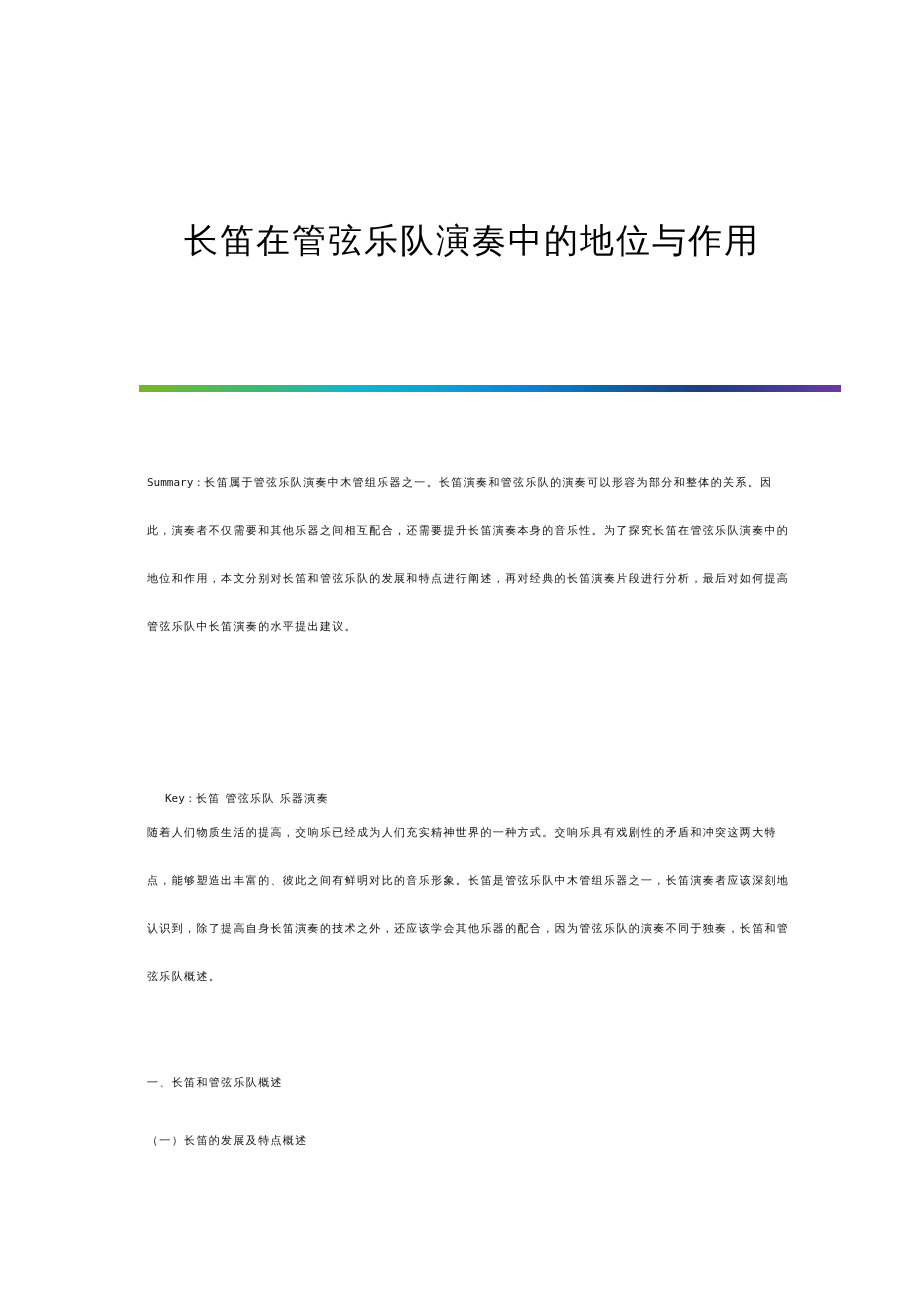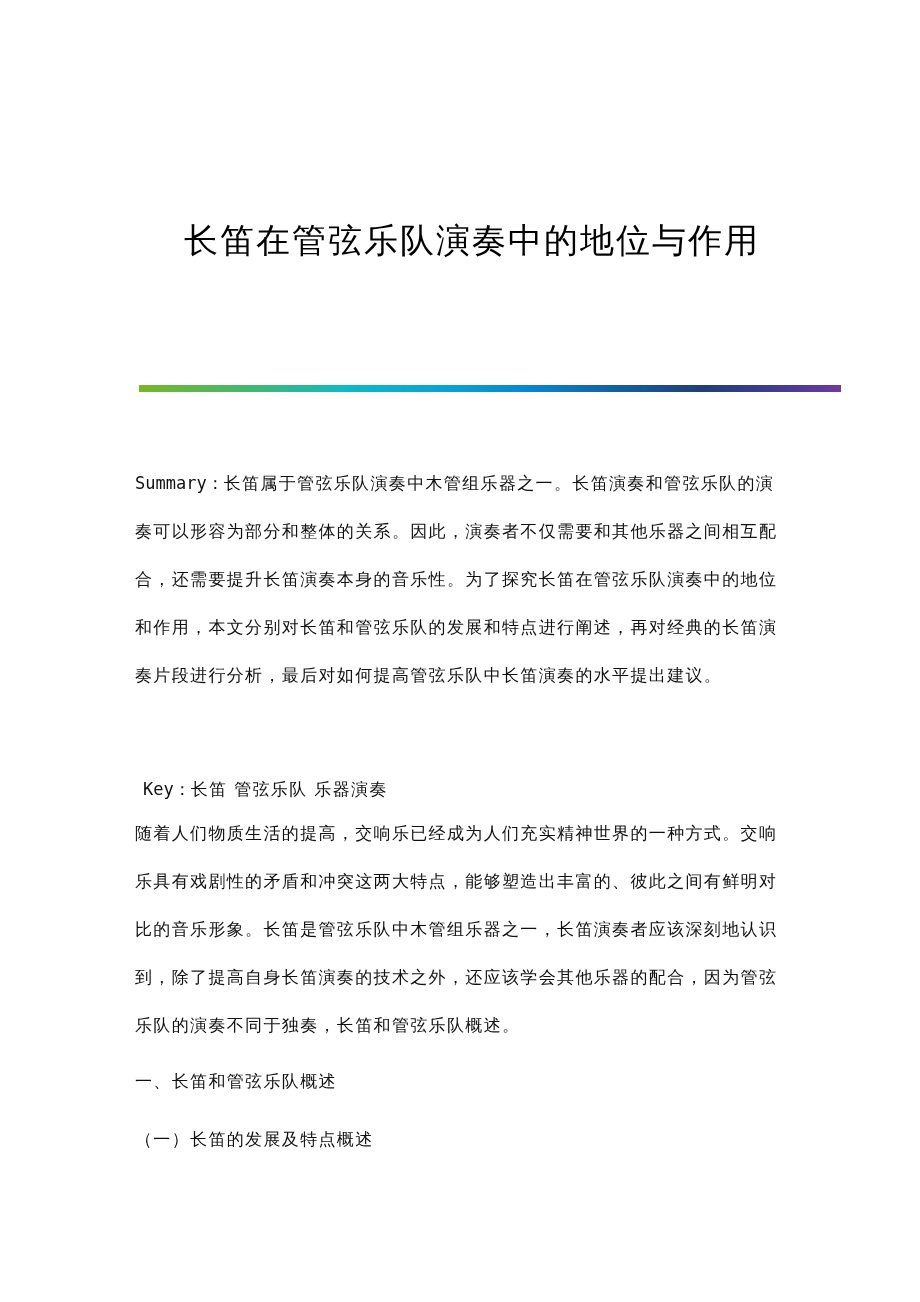--- a/index.html
+++ b/index.html
@@ -7,26 +7,26 @@
     .title {
       position: absolute; left: 12px; width: 920px; top: 214px;
       text-align: center; font-family: "DejaVu Serif", serif;
       font-size: 34px; letter-spacing: 2px; line-height: 52px; color: #000;
     }
     .rule {
       position: absolute; left: 139px; top: 385px; width: 702px; height: 7px;
       background: linear-gradient(90deg, #7ab52a 0%, #3bb87a 18%, #10b8c6 30%, #0a9fd0 45%, #0a86d0 55%, #1360a0 68%, #203e78 80%, #3f3c8c 90%, #6b3aa0 100%);
     }
     .text {
-      position: absolute; left: 135px; width: 650px;
-      font-size: 17px; color: #111;
+      position: absolute; left: 147px; width: 650px;
+      font-size: 11px; color: #111;
     }
     .para { line-height: 48px; letter-spacing: 1.35px; margin: 0; }
     .summary { top: 459px; }
-    .key { top: 757px; line-height: 48px; margin: 8px; letter-spacing: 1.35px; }
+    .key { top: 757px; line-height: 48px; margin: 18px; letter-spacing: 1.35px; }
     .body1 { top: 809px; }
     .h1 { top: 1059px; line-height: 48px; margin: 0; letter-spacing: 1.35px; font-family: Liberation Mono, monospace; }
     .h2 { top: 1116px; line-height: 48px; margin: 0; letter-spacing: 1.35px; font-family: Liberation Serif, serif; }
     .mono { font-family: "DejaVu Sans Mono", monospace; letter-spacing: 0; }
   </style>
 </head>
 <body>
 
 <div class="title">长笛在管弦乐队演奏中的地位与作用</div>
 

